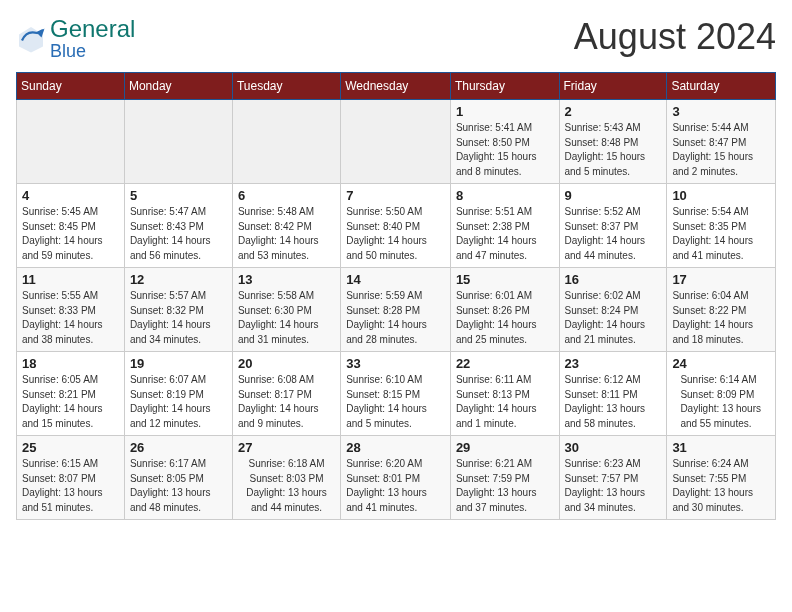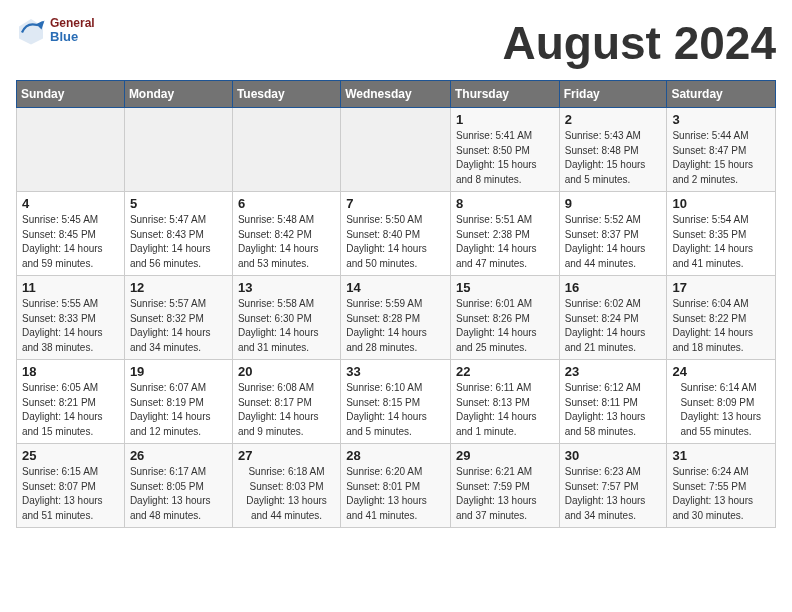--- a/index.html
+++ b/index.html
@@ -20,57 +20,57 @@
       display: flex;
       align-items: center;
       gap: 4px;
     }
     .logo-text {
       display: flex;
       flex-direction: column;
       line-height: 1.1;
     }
     .logo-general {
-      font-size: 12px;
-      font-weight: bold;
-      color: #7f1d1d;
+      font-size: 24px;
+      font-weight: normal;
+      color: #0f766e;
     }
     .logo-blue {
-      font-size: 13px;
-      font-weight: bold;
+      font-size: 18px;
+      font-weight: normal;
       color: #2a6db5;
     }
     .logo-icon {
       width: 30px;
       height: 30px;
     }
     .title-block {
       text-align: right;
     }
     .month-title {
-      font-size: 46px;
-      font-weight: bold;
+      font-size: 36px;
+      font-weight: normal;
       color: #333;
     }
     .location {
       font-size: 15px;
       color: #555;
     }
     .calendar {
       width: 100%;
       border-collapse: collapse;
       font-size: 11px;
     }
     .calendar thead tr th {
-      background: #737373;
+      background: #7f1d1d;
       color: #fff;
       padding: 6px 4px;
       text-align: left;
       font-size: 12px;
-      font-weight: bold;
+      font-weight: normal;
       border: 1px solid #1e5494;
     }
     .calendar tbody tr td {
       border: 1px solid #ccc;
       vertical-align: top;
       padding: 4px 5px;
       width: 113px;
       min-height: 80px;
       background: #fff;
     }

